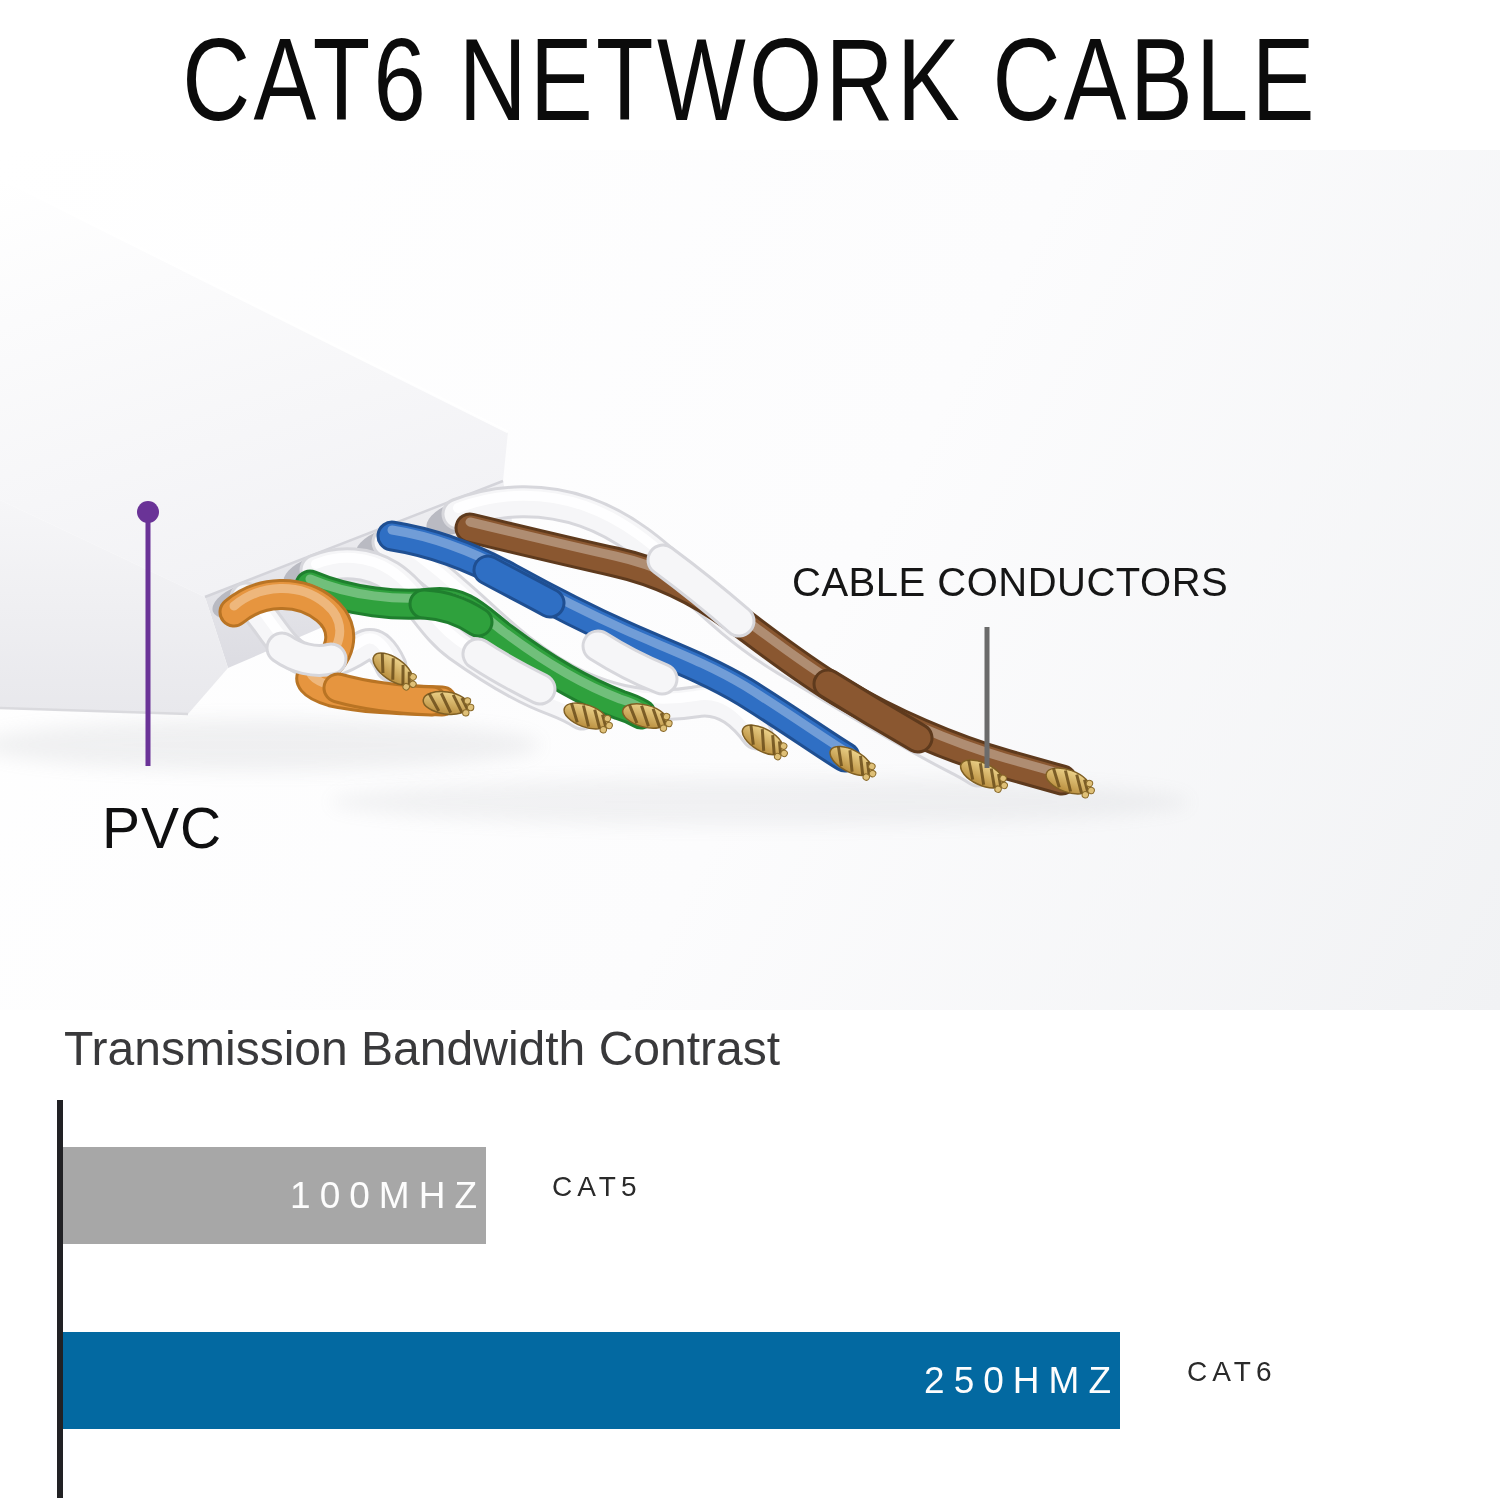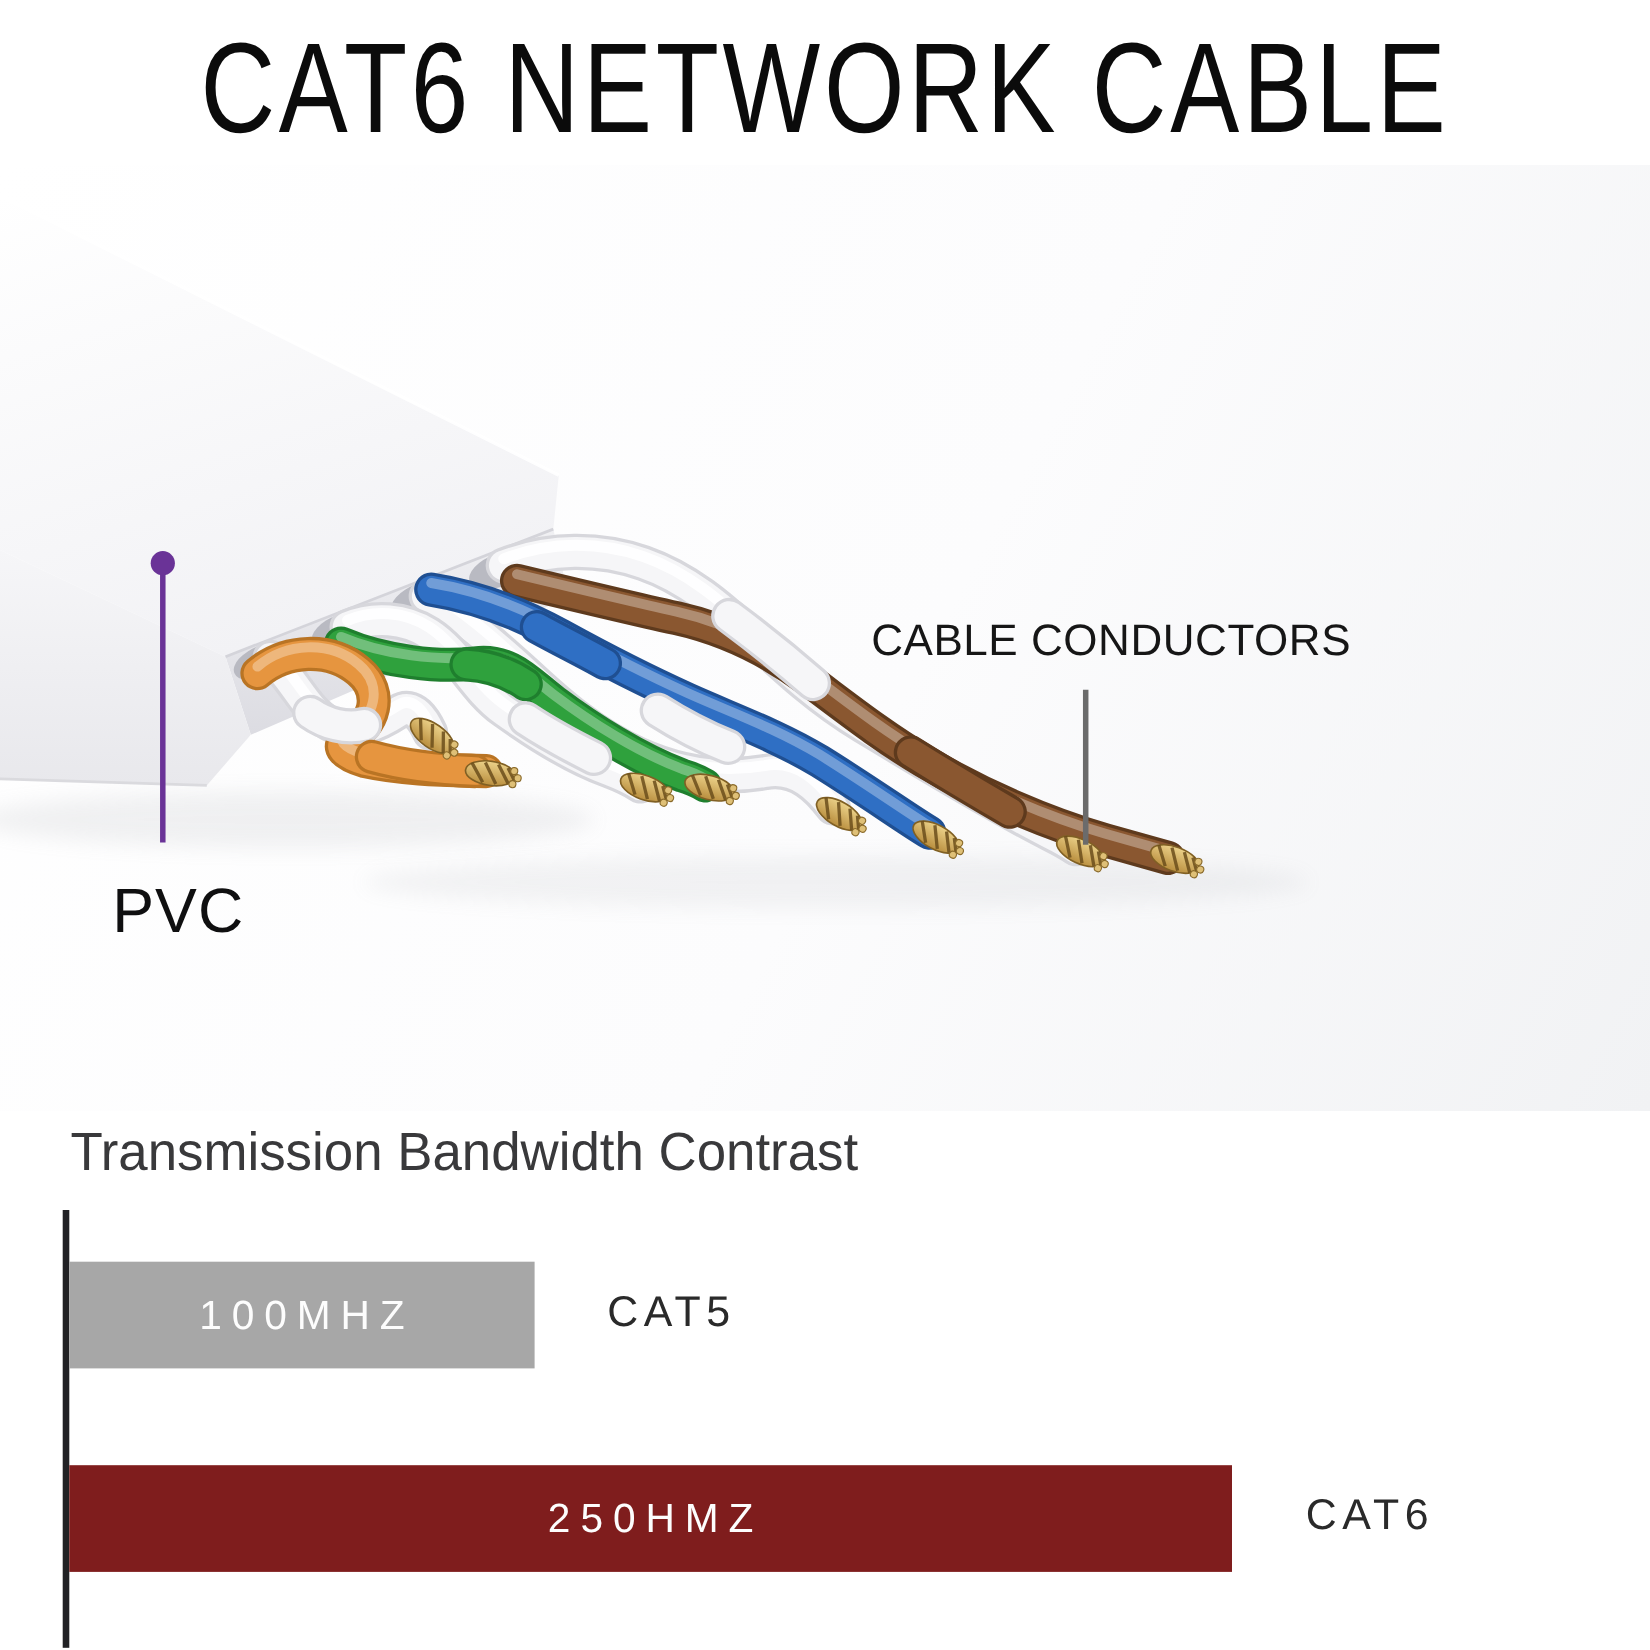--- a/index.html
+++ b/index.html
@@ -26,25 +26,25 @@
   .c-sh{stroke-width:31;fill:none;stroke-linecap:round;}
   .c-main{stroke-width:25;fill:none;stroke-linecap:round;}
   .c-hi{stroke:#ffffff;stroke-width:9;fill:none;stroke-linecap:round;opacity:.32;}
   
   #pvc-label{left:102px;top:763px;font-size:57px;font-weight:500;color:#0f0f10;letter-spacing:1px;margin-top:32px;}
   #copper-label{left:792px;top:560px;font-size:40px;font-weight:400;color:#161616;letter-spacing:.5px;}
   
   #chart-title{left:64px;top:1020px;font-size:49px;font-weight:400;color:#39393b;
     transform:scaleX(.98);transform-origin:left top;white-space:nowrap;}
   #chart-axis{left:57px;top:1100px;width:6px;height:398px;background:#212124;}
-  .bar{display:flex;align-items:center;justify-content:center;}
+  .bar{display:flex;align-items:center;justify-content:flex-end;}
   #bar-cat5{left:63px;top:1147px;width:423px;height:97px;background:#a7a7a7;}
-  #bar-cat6{left:63px;top:1332px;width:1057px;height:97px;background:#7f1d1d;}
+  #bar-cat6{left:63px;top:1332px;width:1057px;height:97px;background:#0369a1;}
   .bar-value{font-size:37px;font-weight:300;color:#fdfdfd;letter-spacing:9px;padding-left:9px;}
-  .bar-cat{font-size:39px;font-weight:400;color:#2a2a2a;letter-spacing:5px;}
+  .bar-cat{font-size:28px;font-weight:400;color:#2a2a2a;letter-spacing:5px;}
   #cat5-label{left:552px;top:1171px;}
   #cat6-label{left:1187px;top:1356px;}
 </style>
 </head>
 <body>
 
 <div class="abs" id="main-title">CAT6 NETWORK CABLE</div>
 
 <div class="abs" id="stage">
   <svg width="1500" height="860" viewBox="0 150 1500 860" xmlns="http://www.w3.org/2000/svg" xmlns:xlink="http://www.w3.org/1999/xlink">

